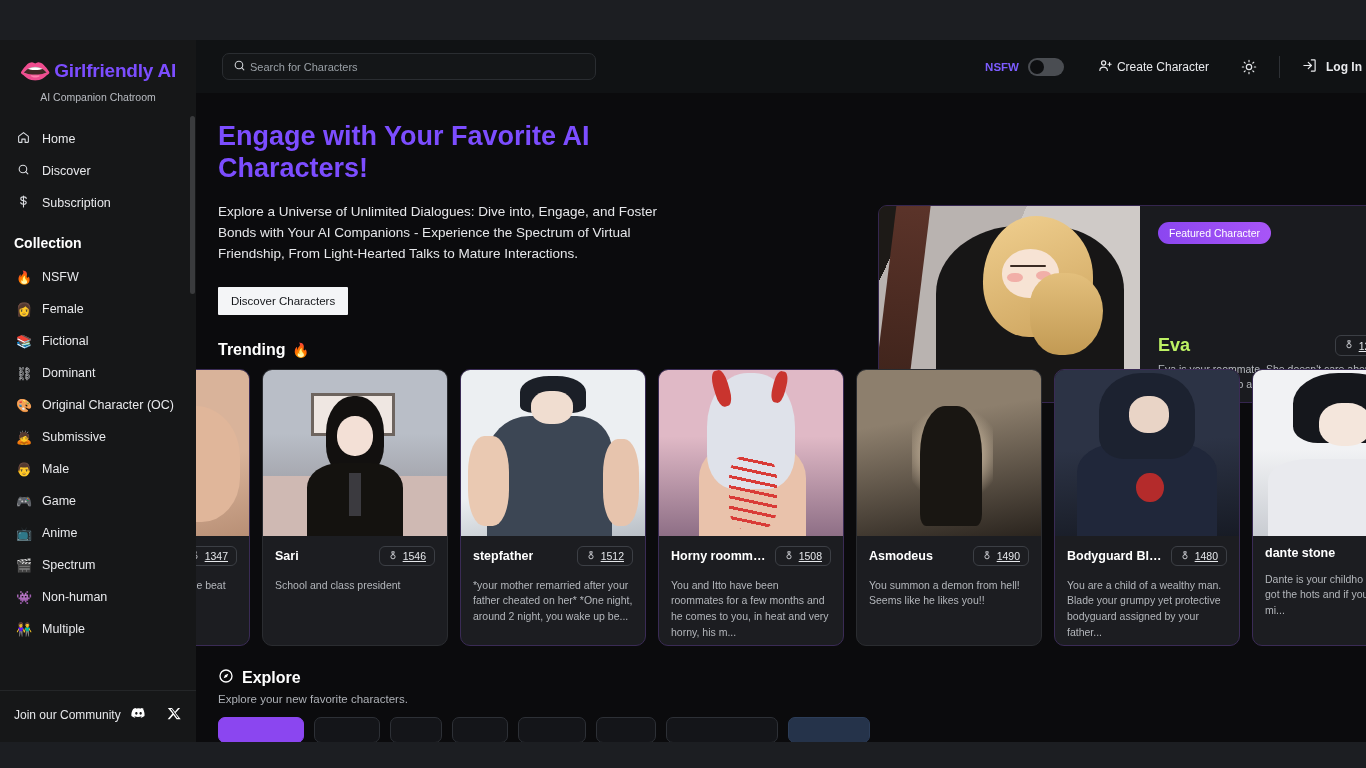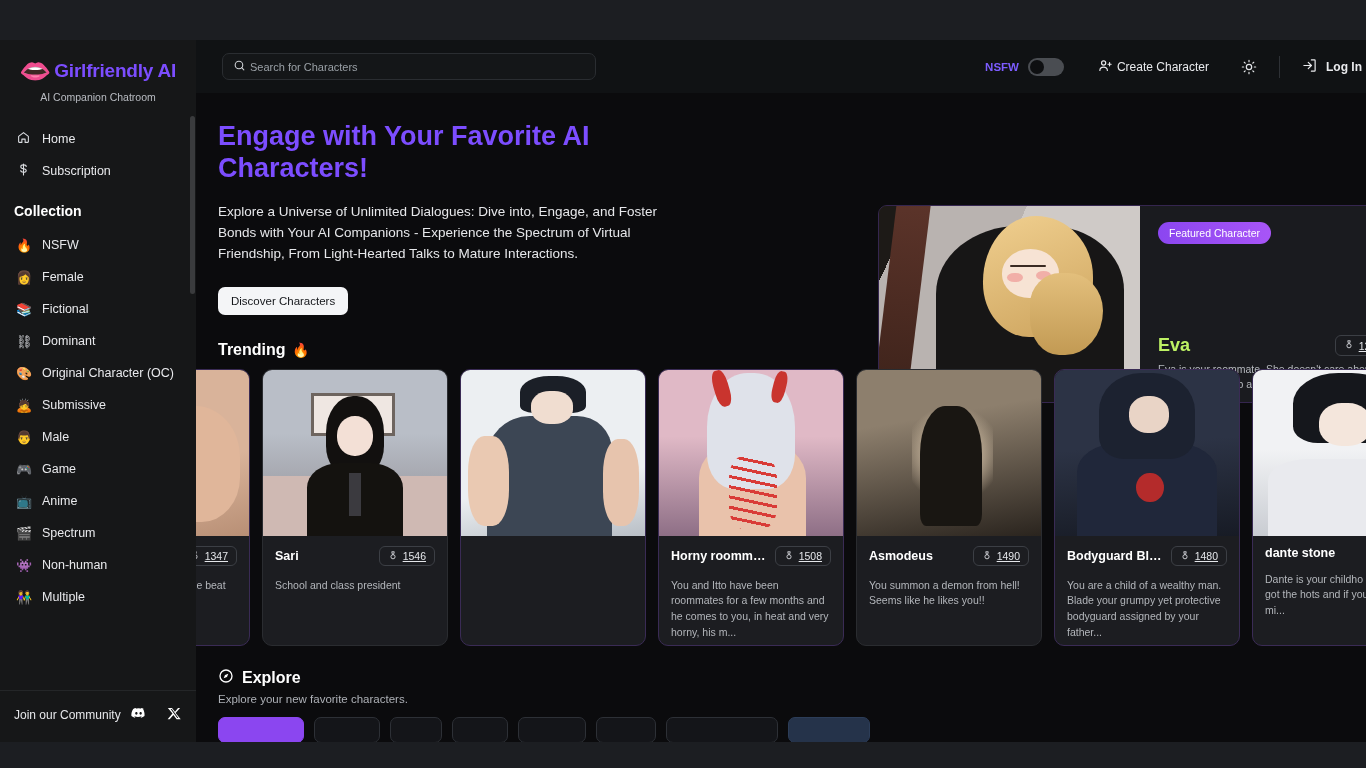--- a/index.html
+++ b/index.html
@@ -107,21 +107,21 @@
   .hero-title {
     font-size:27px; line-height:1.18; font-weight:bold; color:#7c4dff;
     max-width:380px;
   }
   .hero-sub {
     margin-top:16px; font-size:13.5px; line-height:1.58; color:#e6e7ea;
     max-width:480px;
   }
   .hero-btn {
     margin-top:22px; display:inline-block; background:#f4f5f7; color:#14161a;
-    font-size:11.5px; border-radius:7px; padding:8px 13px; cursor:pointer;
+    font-size:11.5px; border-radius:1px; padding:8px 13px; cursor:pointer;
     border:none; font-family:"Liberation Sans",sans-serif;
   }
 
   .featured {
     position:absolute; left:638px; top:112px; width:532px; height:198px;
     background:#1a1b1f; border:1px solid #35264f; border-radius:9px;
     display:flex; overflow:hidden;margin-left:44px;
   }
   .featured-img {
     width:261px; height:100%;
@@ -261,20 +261,29 @@
 
       <div class="nav-item">
         <span class="ico">
           <svg width="13" height="13" viewBox="0 0 24 24" fill="none" stroke="#dadce0" stroke-width="2" stroke-linecap="round" stroke-linejoin="round">
               <path d="M3 10l9-7 9 7v10a1 1 0 0 1-1 1h-5v-6H9v6H4a1 1 0 0 1-1-1z"></path>
             </svg>
         </span>
         <span>Home</span>
       </div>
 
+      <div class="nav-item">
+        <span class="ico">
+          <svg width="13" height="13" viewBox="0 0 24 24" fill="none" stroke="#dadce0" stroke-width="2" stroke-linecap="round">
+              <circle cx="11" cy="11" r="7"></circle>
+              <path d="M20 20l-4-4"></path>
+            </svg>
+        </span>
+        <span>Discover</span>
+      </div>
 
       <div class="nav-item">
         <span class="ico">
           <svg width="13" height="13" viewBox="0 0 24 24" fill="none" stroke="#dadce0" stroke-width="2" stroke-linecap="round">
               <path d="M12 2v20"></path>
               <path d="M17 6.5c0-2-2.2-3-5-3s-5 1-5 3.2S9 10 12 10.5s5 1.3 5 3.3-2.2 3.2-5 3.2-5-1.2-5-3"></path>
             </svg>
         </span>
         <span>Subscription</span>
       </div>
@@ -495,20 +504,33 @@
           </div>
 
           <div class="card">
             <div class="card-img art3">
               <div class="torso"></div>
                 <div class="armL"></div>
                 <div class="armR"></div>
                 <div class="hair"></div>
                 <div class="face"></div>
             </div>
+            <div class="card-body">
+              <div class="card-row">
+                <span class="card-name">stepfather</span>
+                <span class="count-pill">
+                  <svg width="10" height="11" viewBox="0 0 24 24" fill="none" stroke="#e4e6ea" stroke-width="2">
+                      <circle cx="12" cy="15" r="5"></circle>
+                      <path d="M9 3h6l-1.5 6h-3z"></path>
+                    </svg>
+                  <span>1512</span>
+                </span>
+              </div>
+              <div class="card-desc">*your mother remarried after your father cheated on her* *One night, around 2 night, you wake up be...</div>
+            </div>
           </div>
 
           <div class="card">
             <div class="card-img art4">
               <div class="body"></div>
                 <div class="hair"></div>
                 <div class="horn1"></div>
                 <div class="horn2"></div>
                 <div class="mark"></div>
             </div>

